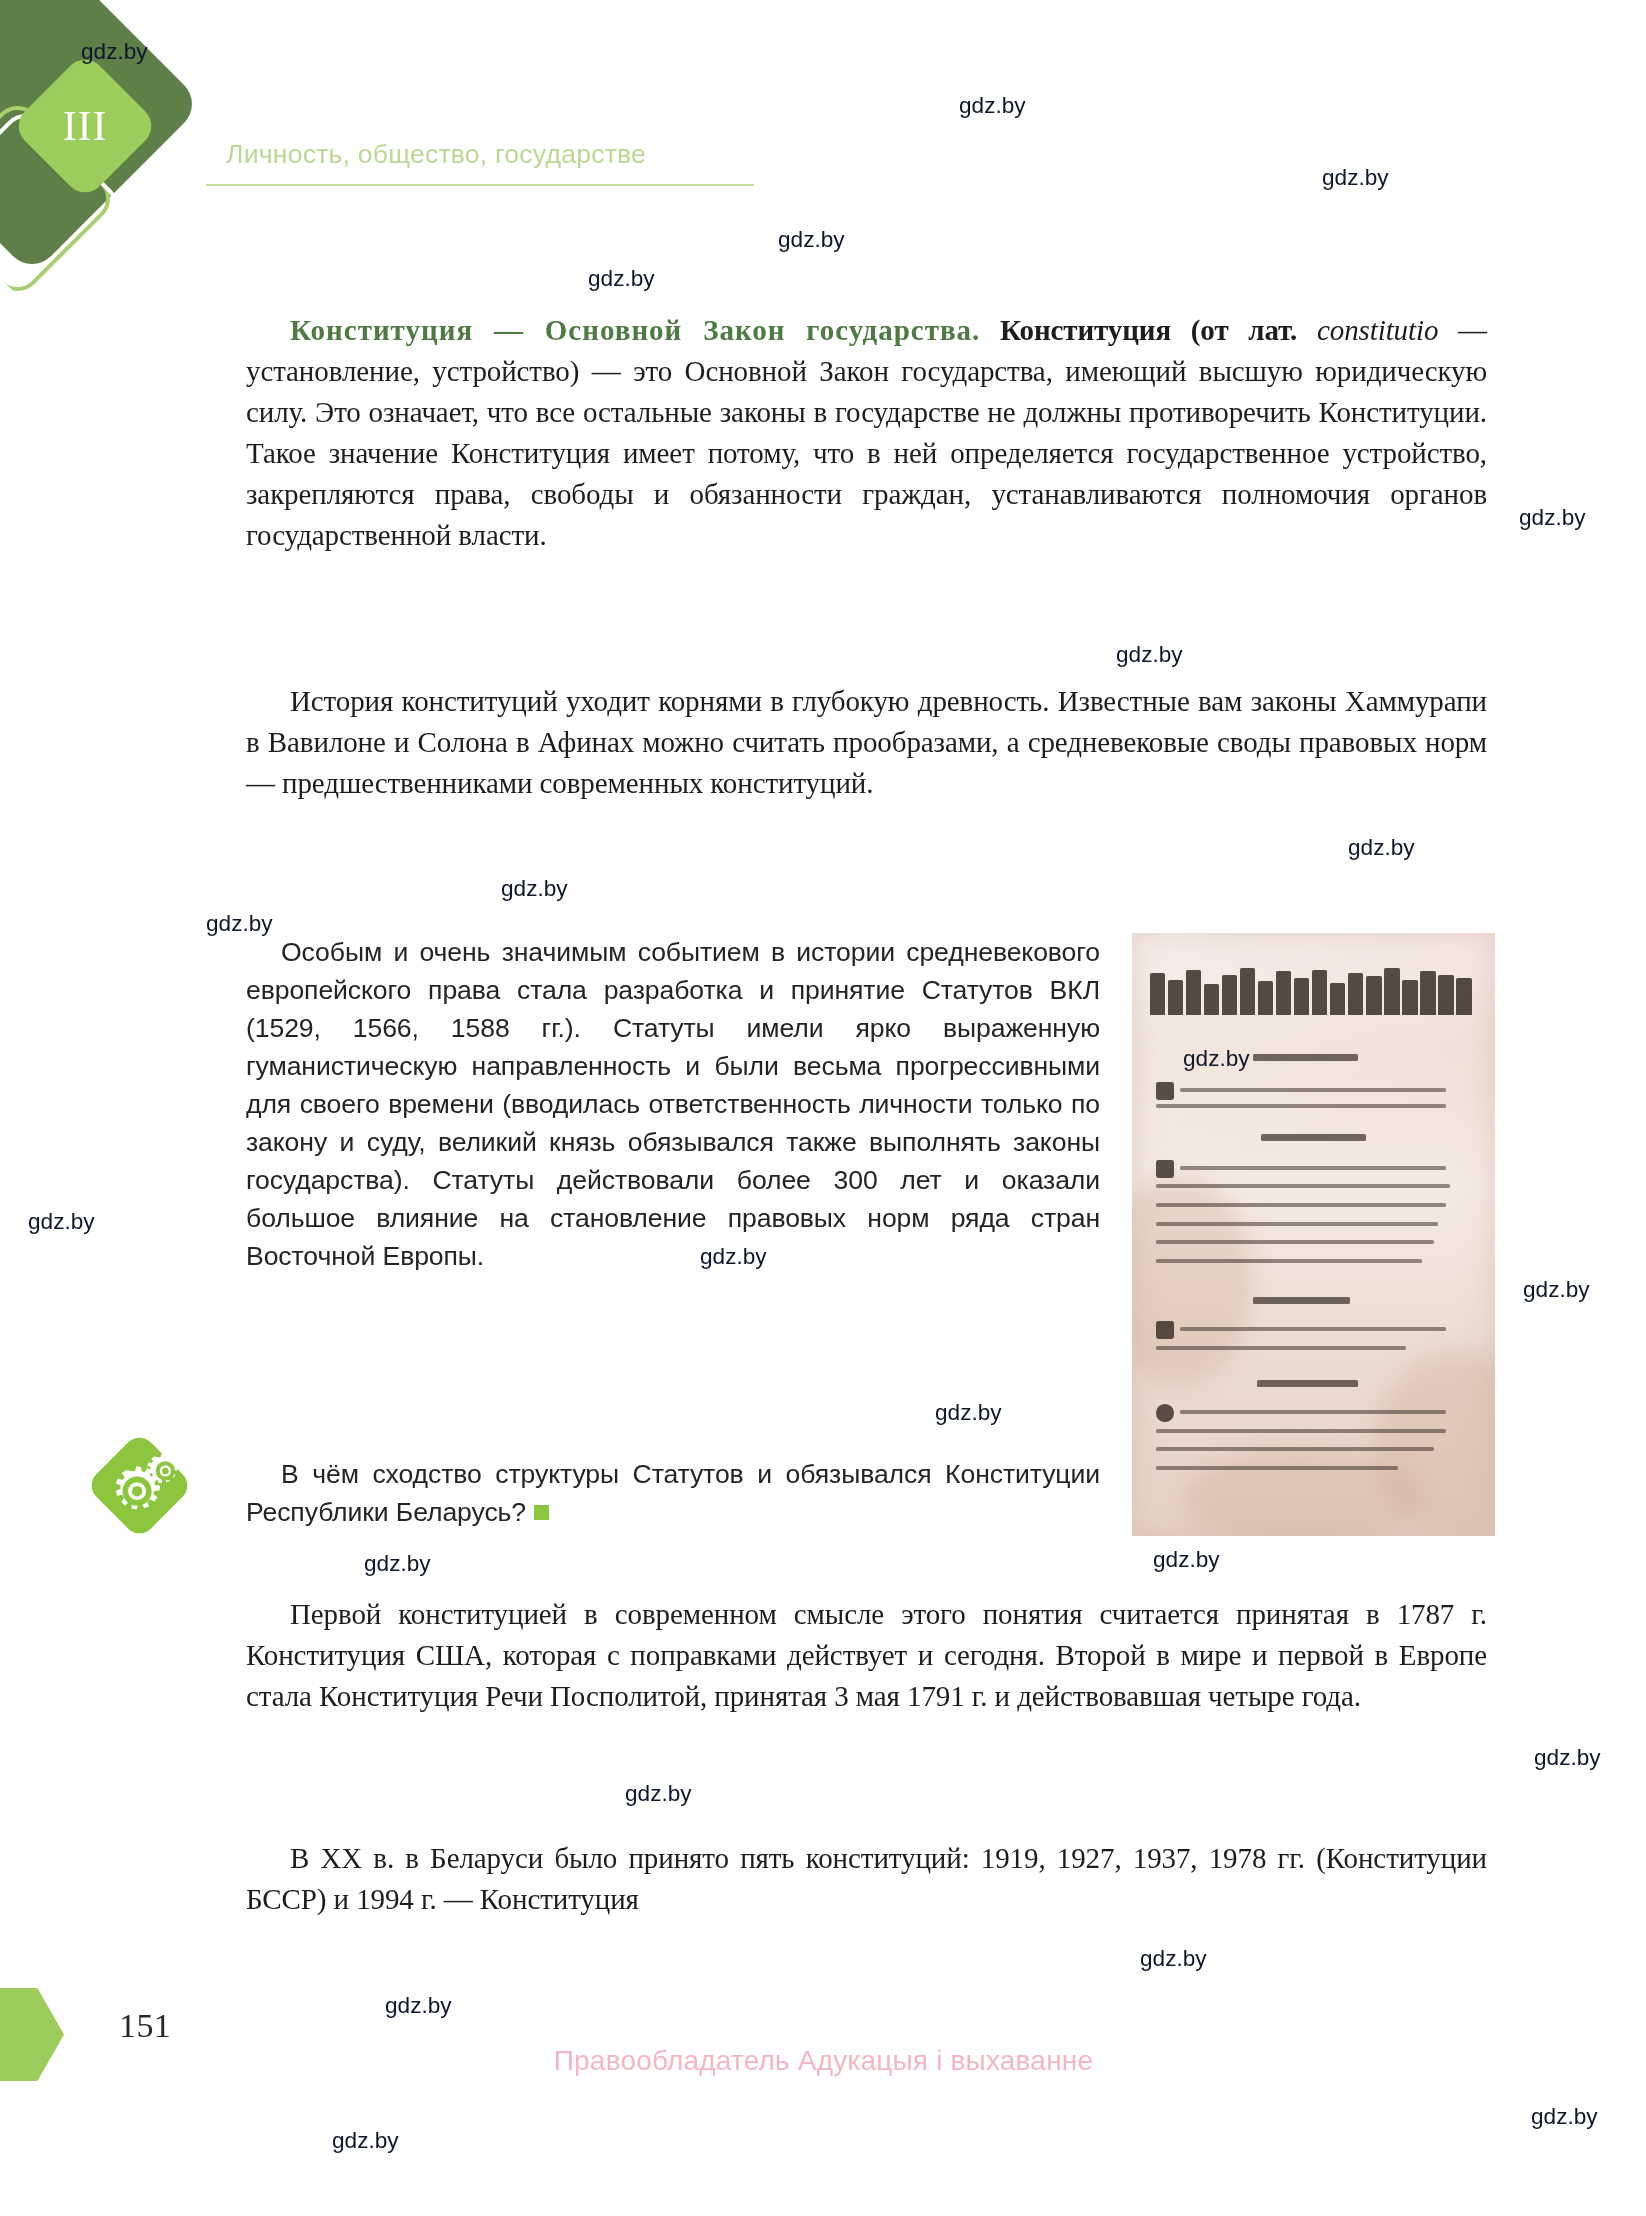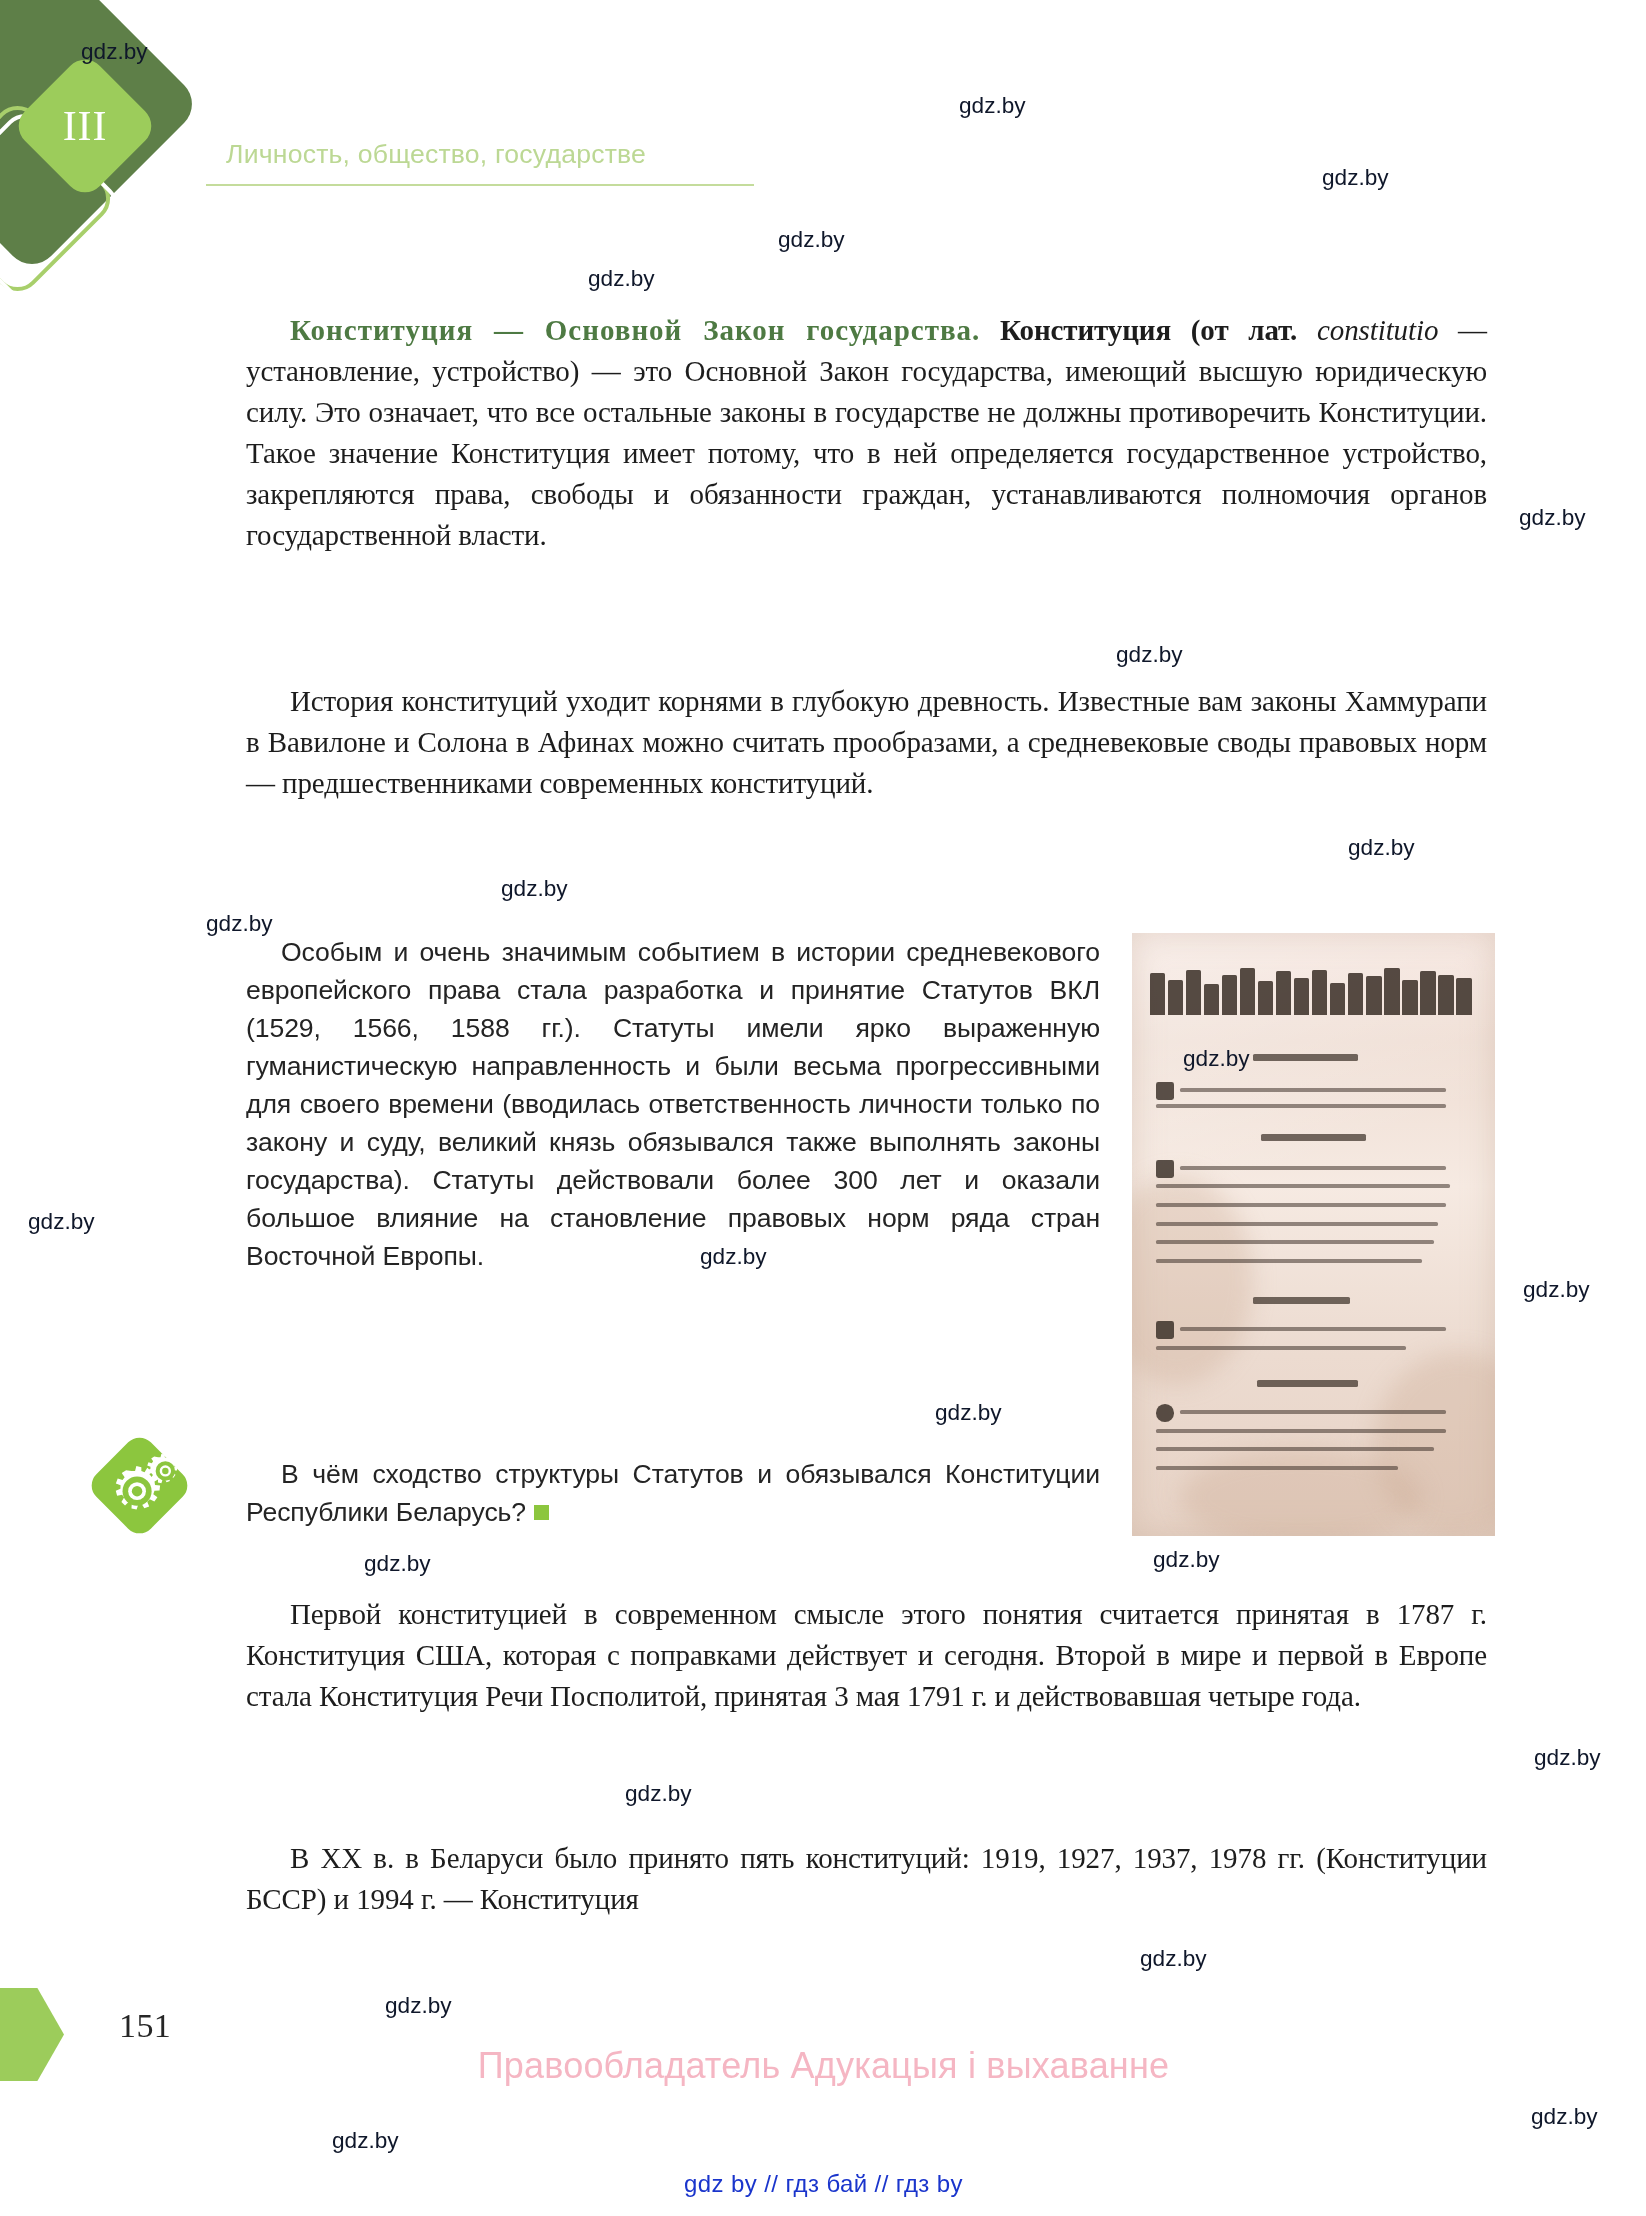--- a/index.html
+++ b/index.html
@@ -256,21 +256,21 @@
   }
 
   
   .copyright {
     position: absolute;
     left: 0;
     top: 2045px;
     width: 1647px;
     text-align: center;
     font-family: "Liberation Sans", sans-serif;
-    font-size: 36px;
+    font-size: 28px;
     color: #f5b6c3;
     letter-spacing: 0.2px;
   }
 
   
   .footer-links {
     position: absolute;
     left: 0;
     top: 2170px;
     width: 1647px;
@@ -399,21 +399,20 @@
 
   <div class="serif-p" style="top:1838px;">
     <span class="indent"></span><span>В XX в. в Беларуси было принято пять конституций: 1919, 1927, 1937, 1978 гг. (Конституции БССР) и 1994 г. — Конституция</span>
   </div>
 
   <div class="page-tab"></div>
   <div class="page-number">151</div>
 
   <div class="copyright">Правообладатель Адукацыя і выхаванне</div>
 
-  <div class="footer-links">gdz by  //  гдз бай  //  гдз by</div>
 
   <div id="watermark-layer">
       <div class="wm" style="left: 81px; top: 39px;">gdz.by</div>
       <div class="wm" style="left: 959px; top: 93px;">gdz.by</div>
       <div class="wm" style="left: 1322px; top: 165px;">gdz.by</div>
       <div class="wm" style="left: 778px; top: 227px;">gdz.by</div>
       <div class="wm" style="left: 588px; top: 266px;">gdz.by</div>
       <div class="wm" style="left: 1519px; top: 505px;">gdz.by</div>
       <div class="wm" style="left: 1116px; top: 642px;">gdz.by</div>
       <div class="wm" style="left: 1348px; top: 835px;">gdz.by</div>

